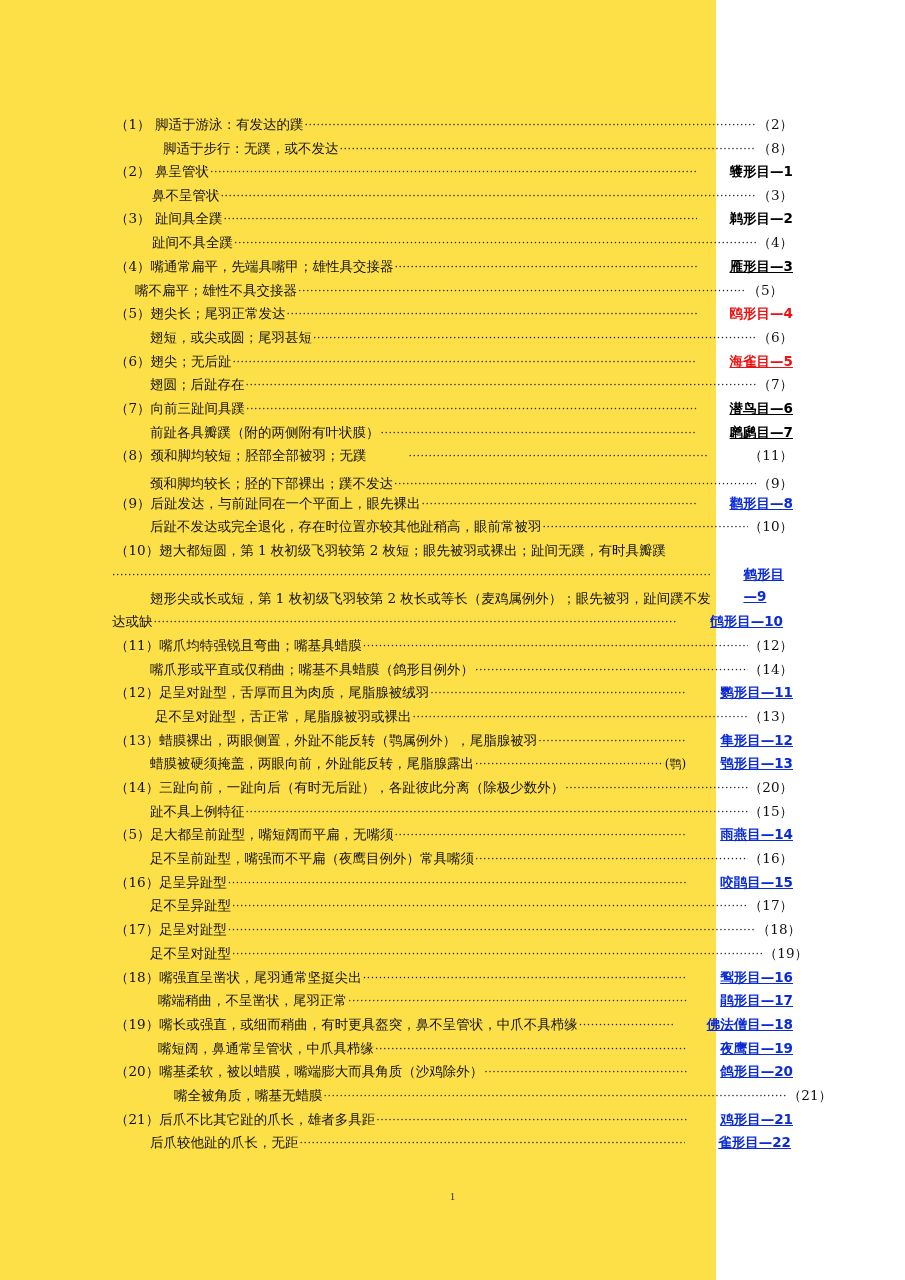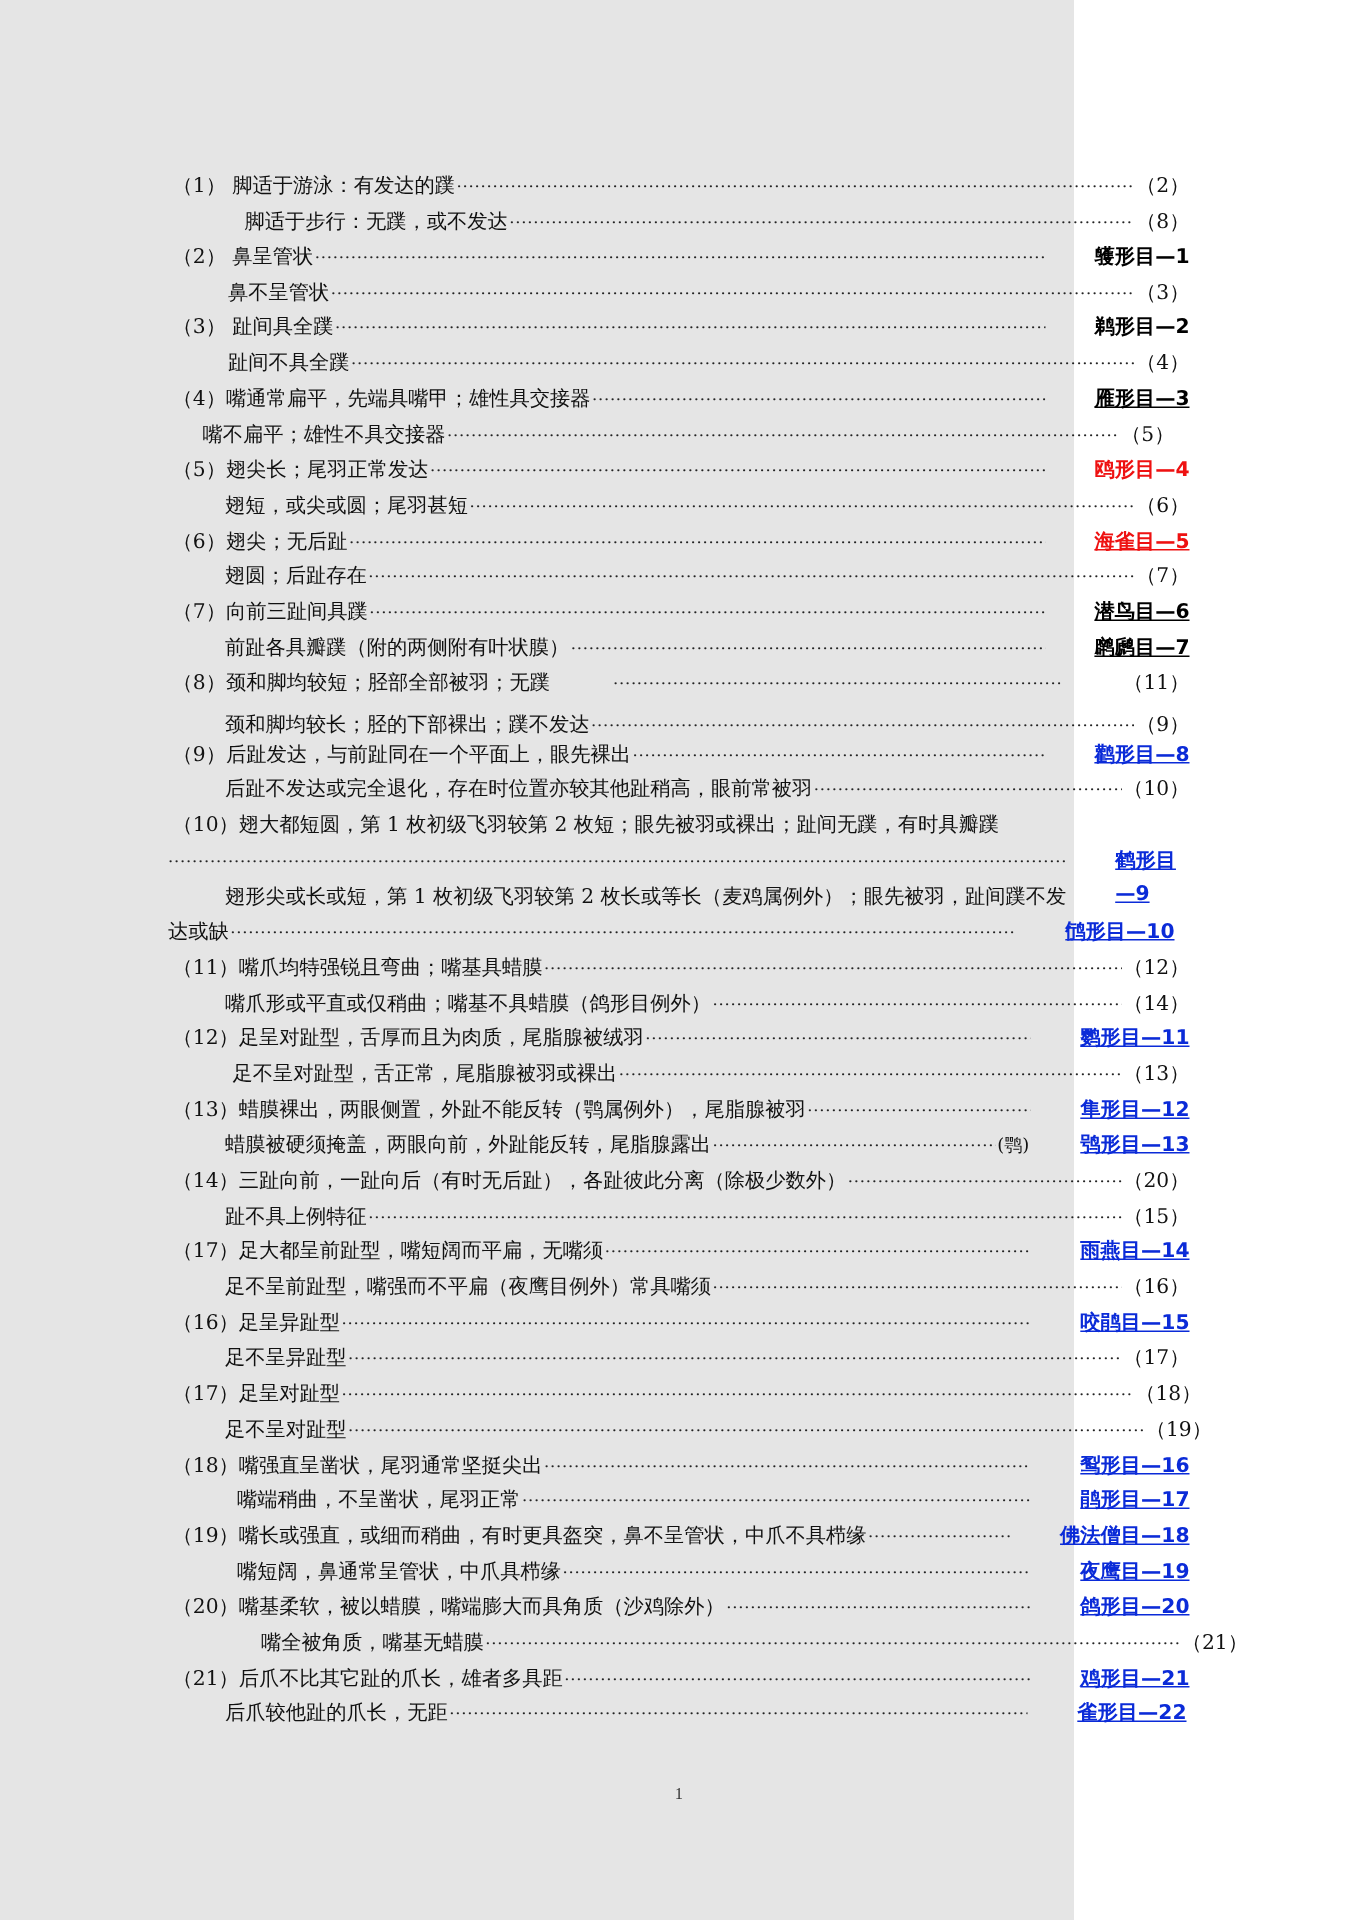--- a/index.html
+++ b/index.html
@@ -1,18 +1,18 @@
 <!DOCTYPE html>
 <html><head>
 <meta charset="utf-8">
 <style>
   html, body { margin: 0; padding: 0; background: #ffffff; }
   body { width: 905px; height: 1280px; position: relative; overflow: hidden;
          font-family: "DejaVu Serif", "Liberation Serif", serif; color: #111; }
-  .page { position: absolute; left: 0; top: 0; width: 716px; height: 1280px; background: #e5e5e5; }
+  .page { position: absolute; left: 0; top: 0; width: 716px; height: 1280px; background: #fde047; }
   .line { position: absolute; left: 115px; width: 678px; height: 22px; display: flex;
           align-items: baseline; font-size: 13.5px; line-height: 22px; white-space: nowrap; }
   .line .text { flex: 0 0 auto; }
   .line .leader { flex: 1 1 auto; overflow: hidden; letter-spacing: 0.5px; color: #222;
                   font-size: 11px; margin: 0 1px; }
   .line .leader::before { content: "································································································································································································"; }
   .line .target { flex: 0 0 auto; }
   .line .ref { font-size: 13.5px; }
   .order { font-family: "DejaVu Sans", "Liberation Sans", sans-serif; font-weight: bold; font-size: 13.5px; margin-left: 32px; }
   .order.black { color: #000; }
@@ -182,21 +182,21 @@
     <span class="leader"></span>
     <span class="target ref">（20）</span>
   </div>
   <div class="line" style="top:800px;left:150px;width:643px;">
     <span class="text">趾不具上例特征</span>
     <span class="leader"></span>
     <span class="target ref">（15）</span>
   </div>
 
   <div class="line" style="top:823px;">
-    <span class="text">（17）足大都呈前趾型，嘴短阔而平扁，无嘴须</span>
+    <span class="text">（5）足大都呈前趾型，嘴短阔而平扁，无嘴须</span>
     <span class="leader"></span>
     <span class="target order blue">雨燕目—14</span>
   </div>
   <div class="line" style="top:847px;left:150px;width:643px;">
     <span class="text">足不呈前趾型，嘴强而不平扁（夜鹰目例外）常具嘴须</span>
     <span class="leader"></span>
     <span class="target ref">（16）</span>
   </div>
 
   <div class="line" style="top:871px;">

